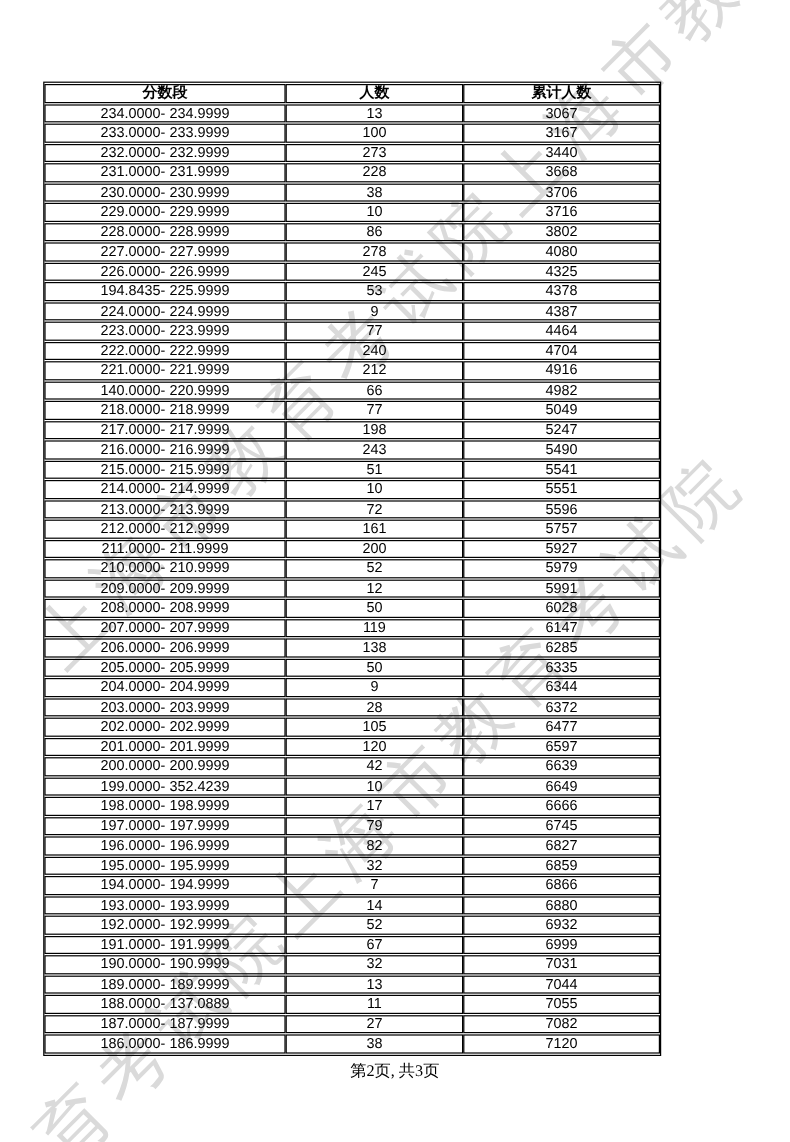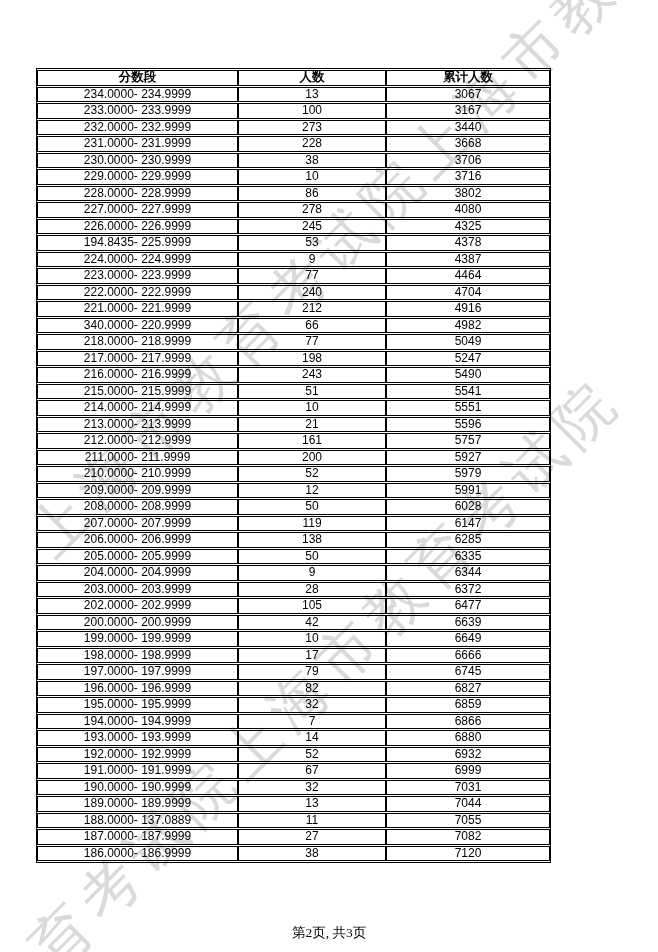--- a/index.html
+++ b/index.html
@@ -64,21 +64,20 @@
   .footer {
     position: absolute;
     left: 0;
     right: 0;
     top: 884px;
     z-index: 1;
     text-align: center;
     font-family: "Liberation Serif", serif;
     font-size: 13.5px;
     color: #000;
-    margin-top: 40px;
   }
 </style>
 </head>
 <body>
 
 <div class="page">
 
   <div class="watermark wm1">上海市教育考试院上海市教</div>
 
   <div class="watermark wm2">育考试院上海市教育考试院</div>
@@ -161,21 +160,21 @@
           <td>222.0000- 222.9999</td>
           <td>240</td>
           <td>4704</td>
         </tr>
         <tr>
           <td>221.0000- 221.9999</td>
           <td>212</td>
           <td>4916</td>
         </tr>
         <tr>
-          <td>340.0000- 220.9999</td>
+          <td>140.0000- 220.9999</td>
           <td>66</td>
           <td>4982</td>
         </tr>
         <tr>
           <td>218.0000- 218.9999</td>
           <td>77</td>
           <td>5049</td>
         </tr>
         <tr>
           <td>217.0000- 217.9999</td>
@@ -192,21 +191,21 @@
           <td>51</td>
           <td>5541</td>
         </tr>
         <tr>
           <td>214.0000- 214.9999</td>
           <td>10</td>
           <td>5551</td>
         </tr>
         <tr>
           <td>213.0000- 213.9999</td>
-          <td>21</td>
+          <td>72</td>
           <td>5596</td>
         </tr>
         <tr>
           <td>212.0000- 212.9999</td>
           <td>161</td>
           <td>5757</td>
         </tr>
         <tr>
           <td>211.0000- 211.9999</td>
           <td>200</td>
@@ -251,26 +250,31 @@
           <td>203.0000- 203.9999</td>
           <td>28</td>
           <td>6372</td>
         </tr>
         <tr>
           <td>202.0000- 202.9999</td>
           <td>105</td>
           <td>6477</td>
         </tr>
         <tr>
+          <td>201.0000- 201.9999</td>
+          <td>120</td>
+          <td>6597</td>
+        </tr>
+        <tr>
           <td>200.0000- 200.9999</td>
           <td>42</td>
           <td>6639</td>
         </tr>
         <tr>
-          <td>199.0000- 199.9999</td>
+          <td>199.0000- 352.4239</td>
           <td>10</td>
           <td>6649</td>
         </tr>
         <tr>
           <td>198.0000- 198.9999</td>
           <td>17</td>
           <td>6666</td>
         </tr>
         <tr>
           <td>197.0000- 197.9999</td>

